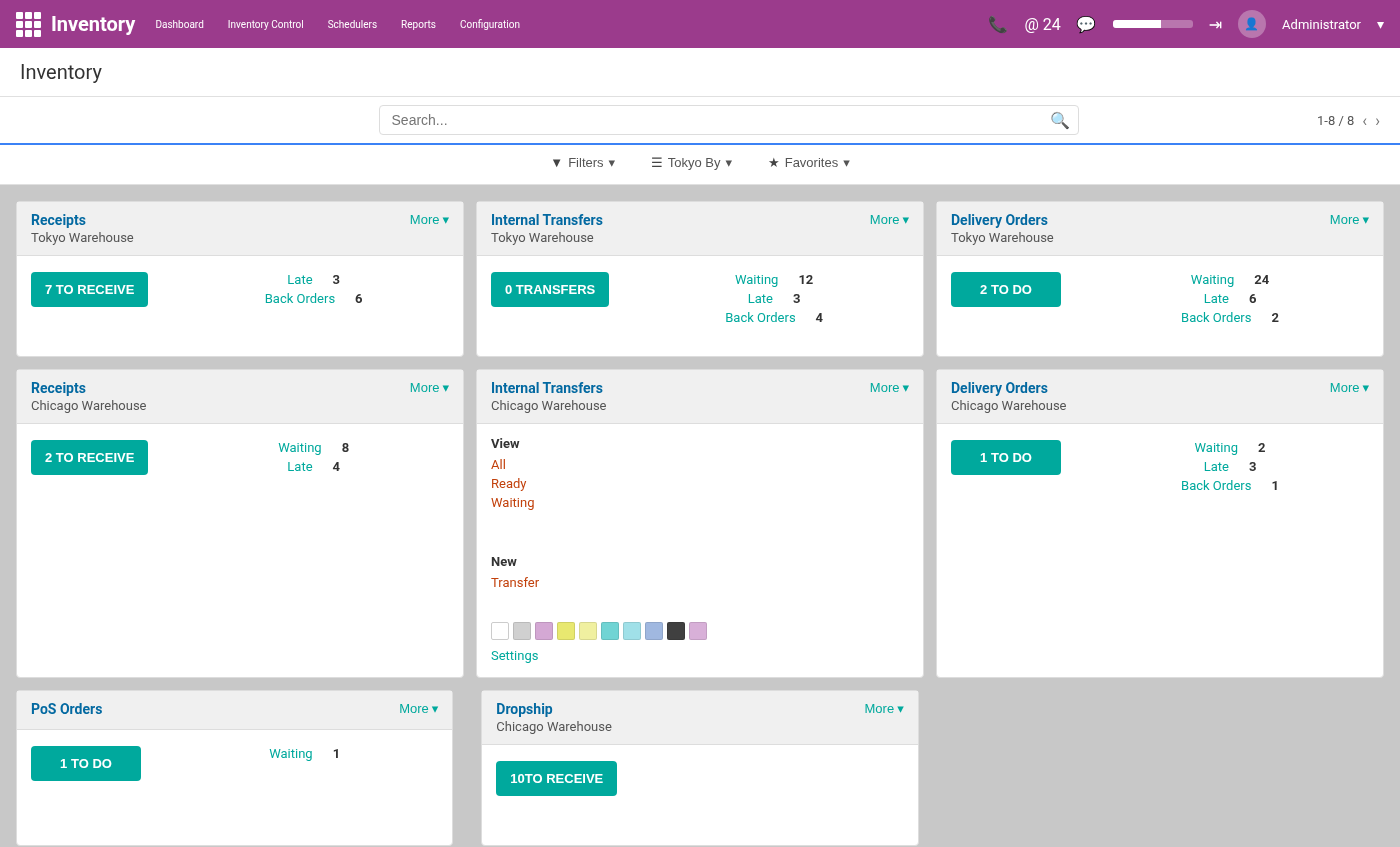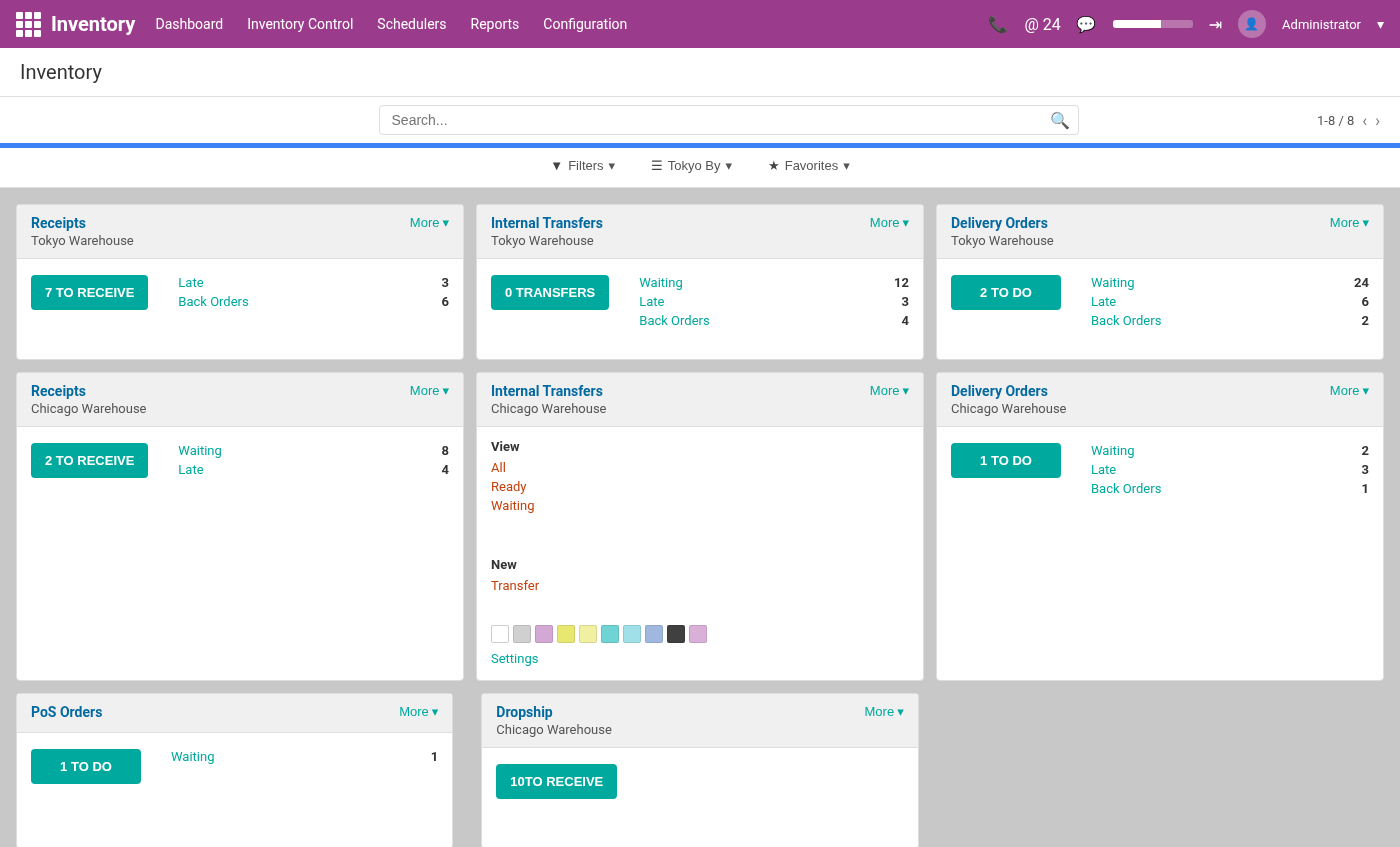--- a/index.html
+++ b/index.html
@@ -12,21 +12,21 @@
       height: 48px;
       display: flex;
       align-items: center;
       padding: 0 16px;
       gap: 20px;
     }
     .navbar-brand { display: flex; align-items: center; gap: 10px; font-size: 20px; font-weight: bold; color: white; }
     .nav-grid-icon { display: grid; grid-template-columns: repeat(3,7px); gap: 2px; }
     .nav-grid-icon span { width: 7px; height: 7px; background: white; border-radius: 1px; display: block; }
     .nav-links { display: flex; gap: 24px; align-items: center; }
-    .nav-link { color: white; text-decoration: none; font-size: 14px; cursor: pointer; }
+    .nav-link { color: white; text-decoration: none; font-size: 10px; cursor: pointer; }
     .nav-right { margin-left: auto; display: flex; align-items: center; gap: 16px; color: white; }
     .nav-icon { font-size: 16px; cursor: pointer; }
     .progress-bar-wrap { background: rgba(255,255,255,0.3); border-radius: 3px; width: 80px; height: 8px; overflow: hidden; }
     .progress-bar-fill { background: white; height: 100%; width: 60%; }
     .avatar { background: rgba(255,255,255,0.3); border-radius: 50%; width: 28px; height: 28px; display: flex; align-items: center; justify-content: center; font-size: 12px; }
     .admin-label { font-size: 13px; cursor: pointer; }
 
     
     .page-header {
       background: white;
@@ -35,21 +35,21 @@
     }
     .page-title { font-size: 20px; color: #333; font-weight: normal; }
 
     
     .search-bar {
       background: white;
       padding: 8px 20px;
       display: flex;
       align-items: center;
       justify-content: space-between;
-      border-bottom: 5px solid #3b82f6;
+      border-bottom: 2px solid #3b82f6;
     }
     .search-input-wrap {
       flex: 1;
       max-width: 700px;
       margin: 0 auto;
       position: relative;
       display: flex;
       align-items: center;
     }
     .search-input {
@@ -144,21 +144,21 @@
       border-radius: 4px;
       padding: 10px 14px;
       font-size: 13px;
       font-weight: bold;
       cursor: pointer;
       white-space: nowrap;
       min-width: 110px;
       text-align: center;
     }
     .stats-list { display: flex; flex-direction: column; gap: 4px; flex: 1; }
-    .stat-row { display: flex; justify-content: space-between; gap: 20px; }
+    .stat-row { display: flex; justify-content: center; gap: 20px; }
     .stat-label { color: #00a99d; font-size: 13px; }
     .stat-value { color: #333; font-size: 13px; font-weight: bold; }
     .dropdown-body {
       padding: 12px 14px 14px;
     }
     .dropdown-cols {
       display: flex;
       gap: 40px;
       margin-bottom: 28px;
       flex-direction: column;

